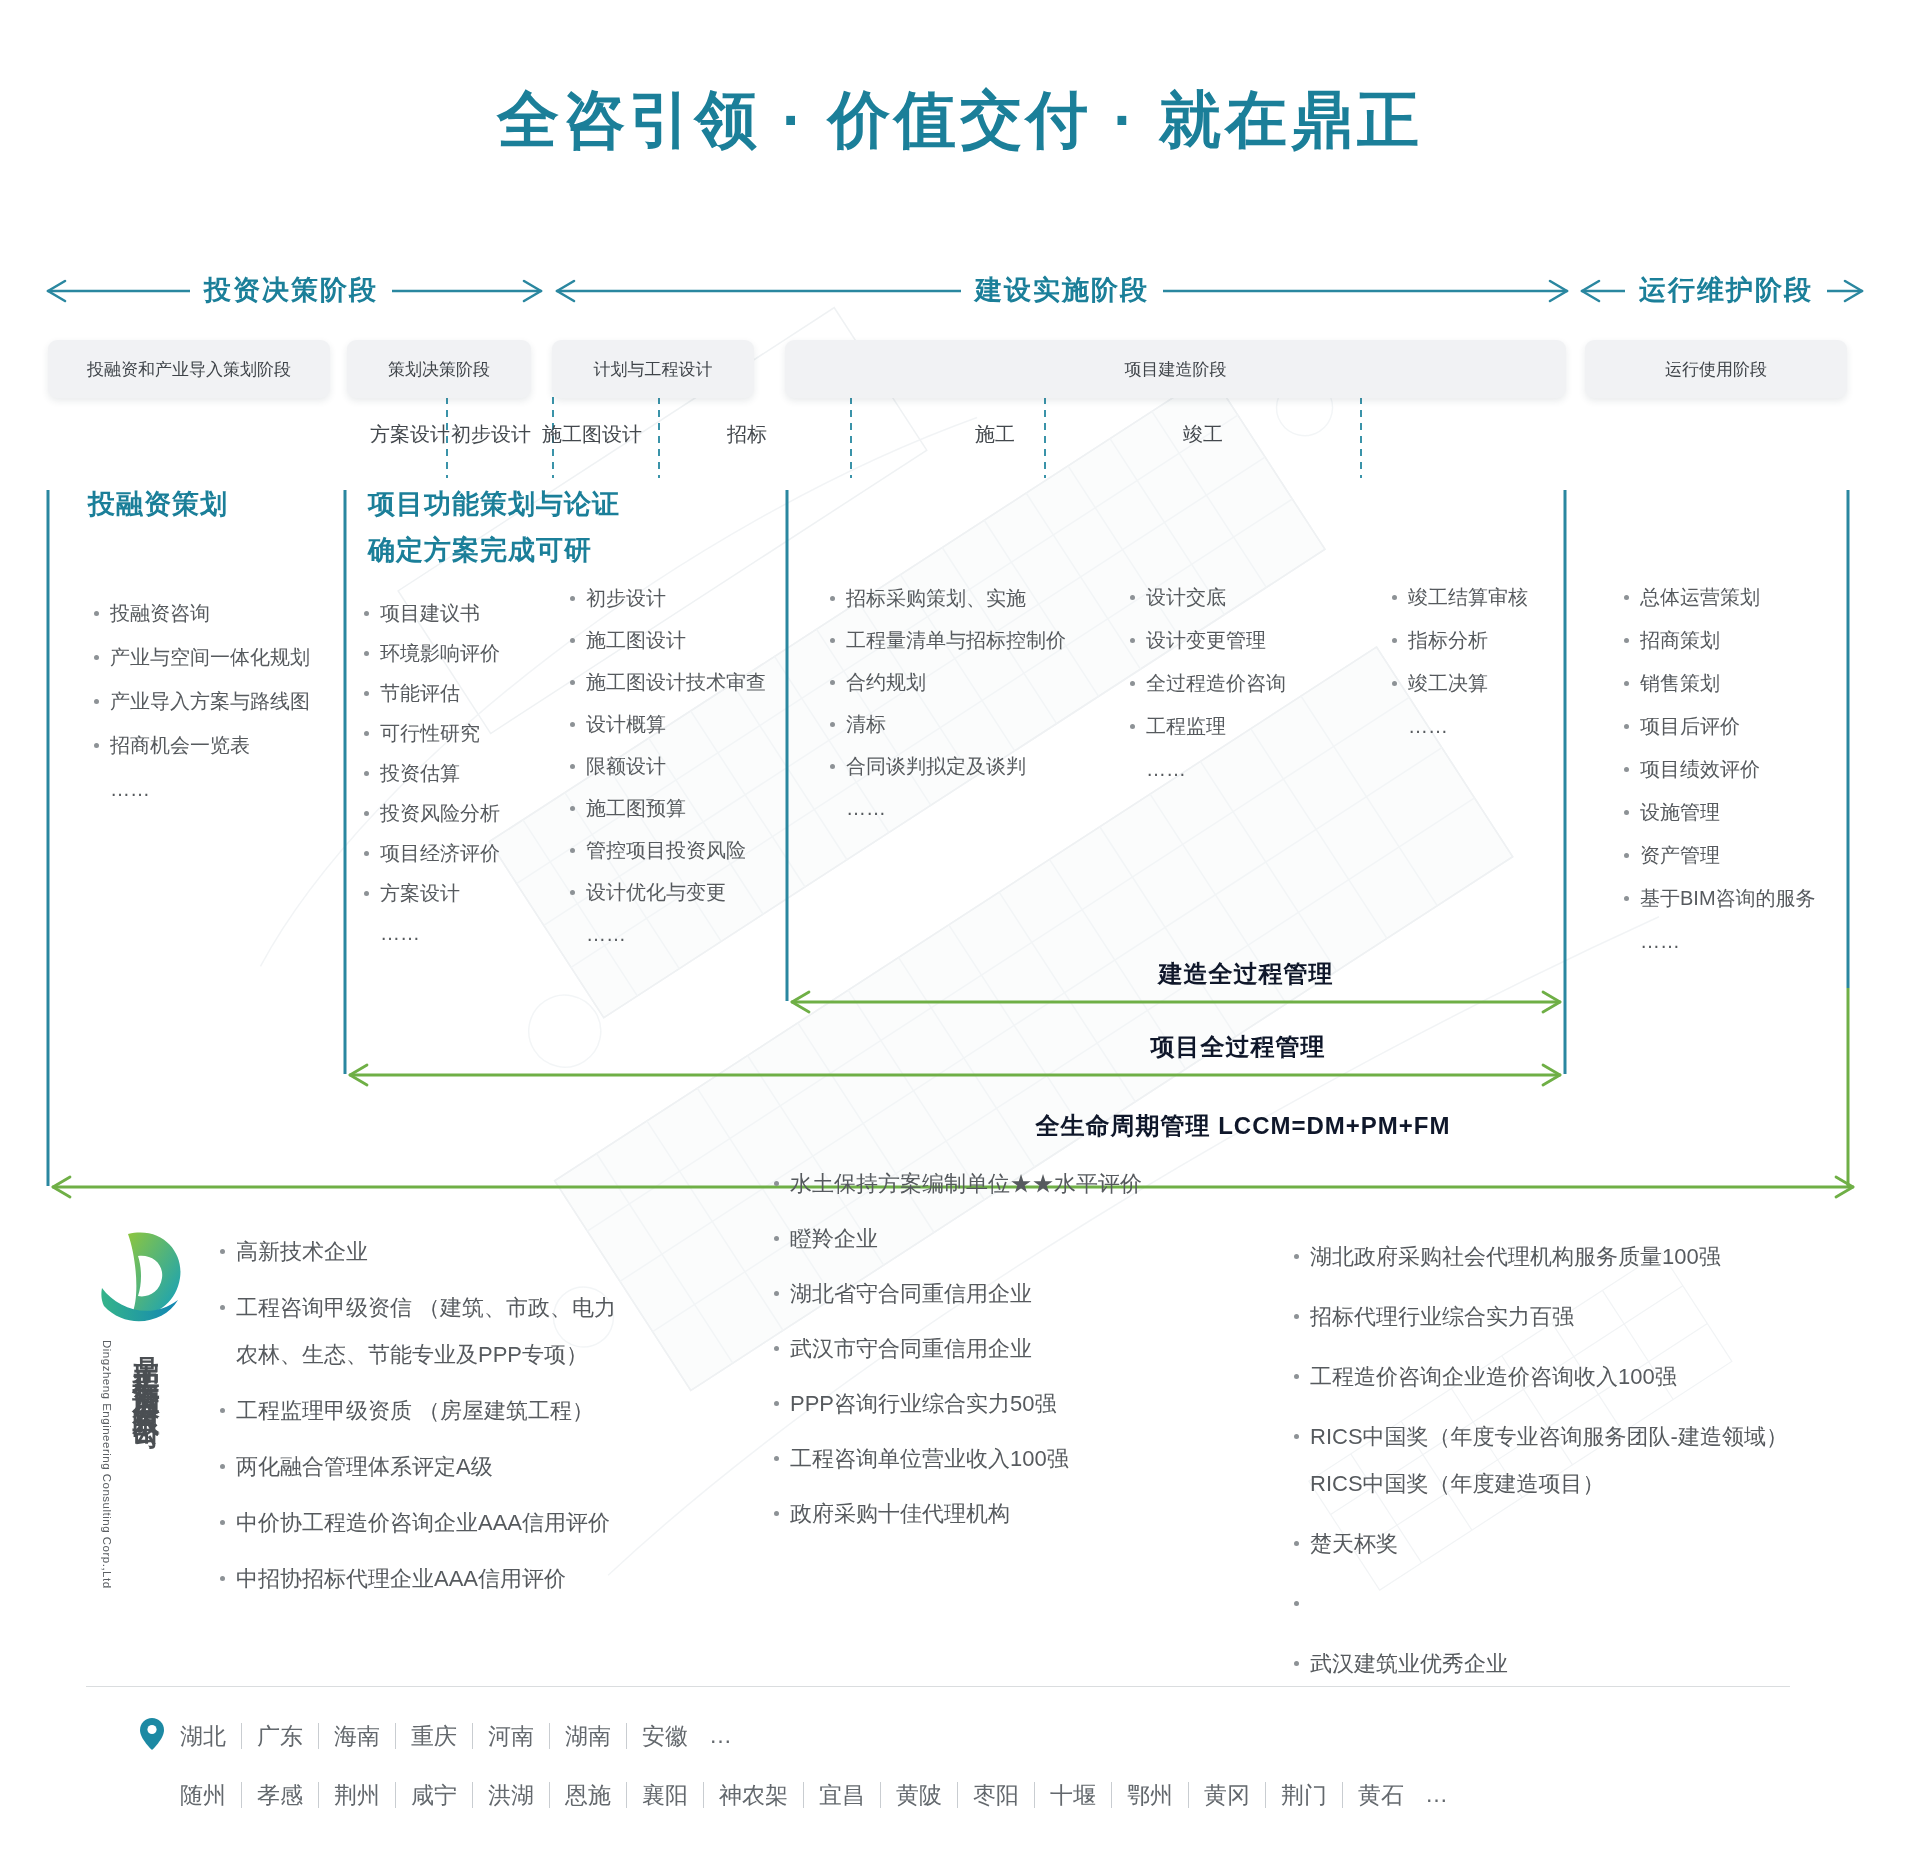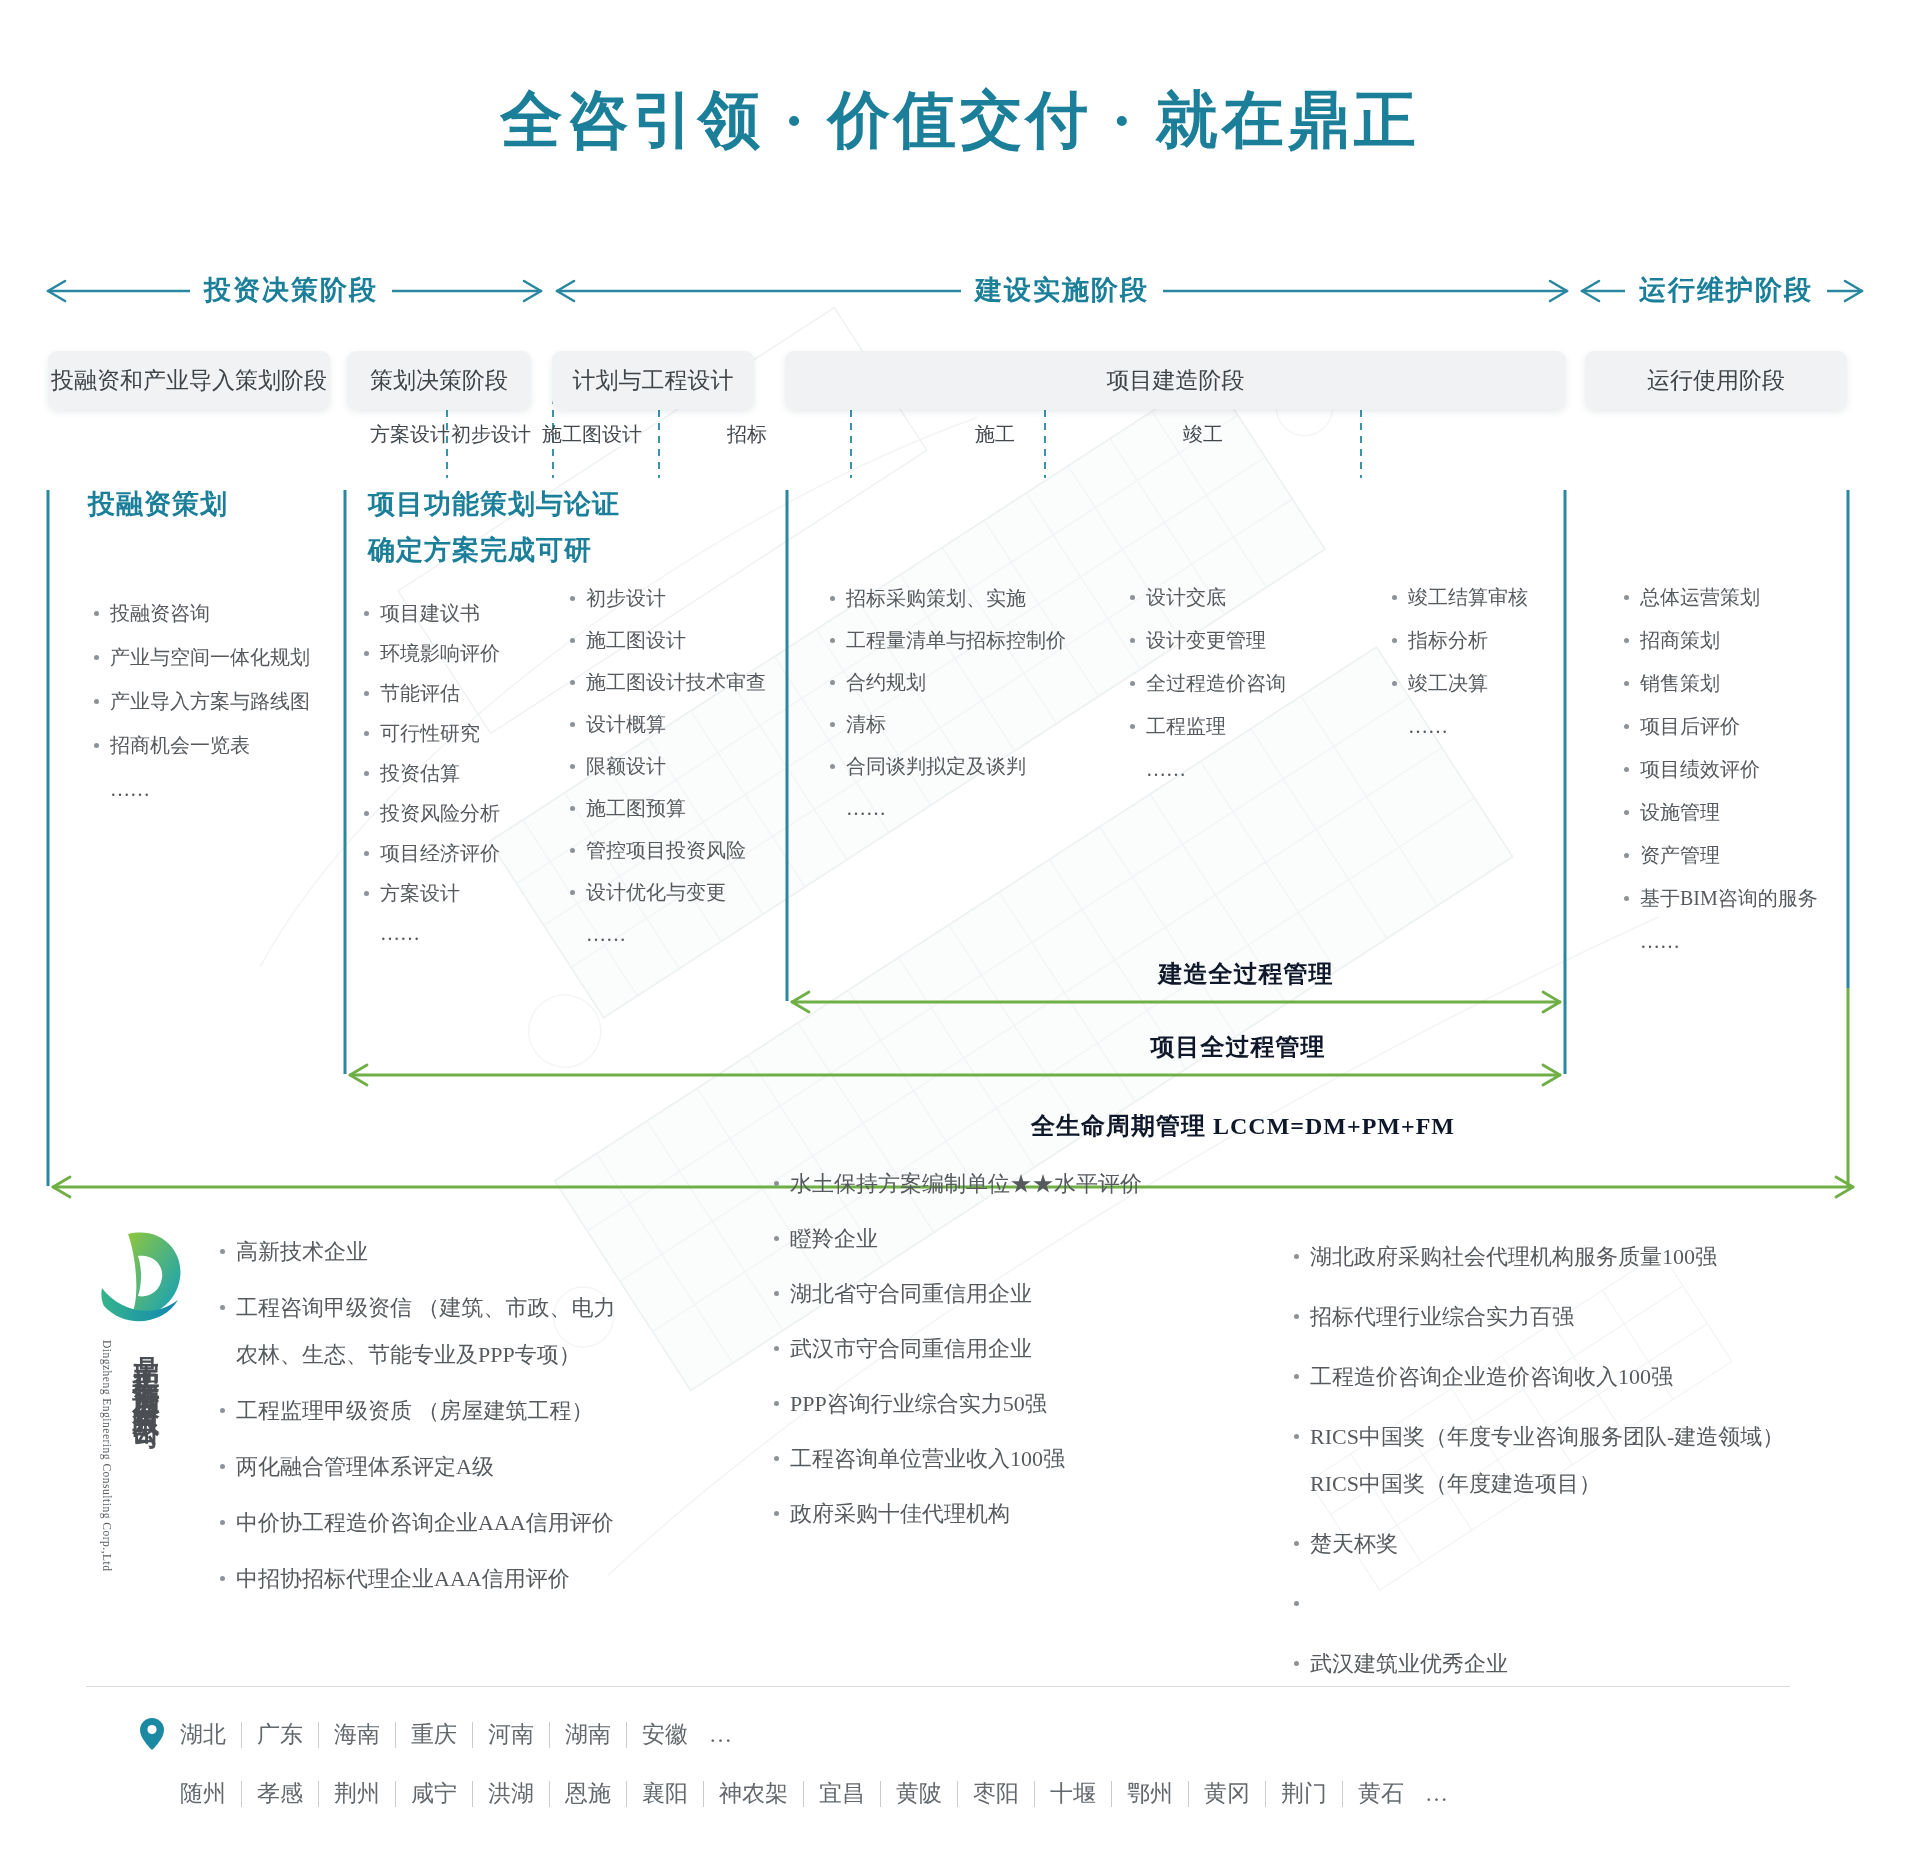--- a/index.html
+++ b/index.html
@@ -1,28 +1,28 @@
 <!DOCTYPE html>
 <html><head>
 <meta charset="utf-8">
 <style>
   html,body{margin:0;padding:0;background:#fff;}
   #canvas{position:relative;width:1920px;height:1859px;overflow:hidden;background:#fff;
-          font-family:Liberation Serif, serif;color:#565a5e;}
+          font-family:Liberation Sans, sans-serif;color:#565a5e;}
   .abs{position:absolute;}
   
   .title{width:100%;text-align:center;top:78px;font-size:62px;font-weight:900;
          color:#1b7f99;letter-spacing:4px;}
   
   .phase-label{top:272px;transform:translateX(-50%);background:#fff;padding:0 14px;
                font-size:27px;font-weight:800;color:#1b7f99;letter-spacing:2px;white-space:nowrap;z-index:3;}
   
-  .stage-box{top:351px;height:58px;background:#f1f2f4;border-radius:9px;
+  .stage-box{top:340px;height:58px;background:#f1f2f4;border-radius:9px;
              box-shadow:0 3px 7px rgba(40,60,70,.10);display:flex;align-items:center;
-             justify-content:center;font-size:23px;color:#3f4449;z-index:2;white-space:nowrap;}
+             justify-content:center;font-size:17px;color:#3f4449;z-index:2;white-space:nowrap;}
   
   .substage{top:421px;transform:translateX(-50%);font-size:20px;color:#43484d;white-space:nowrap;z-index:2;}
   
   .col-header{font-size:27px;font-weight:800;color:#1b7f99;letter-spacing:1px;white-space:nowrap;z-index:2;}
   
   .list{z-index:2;}
   .li{display:flex;align-items:flex-start;}
   .blt{flex:0 0 18px;width:18px;position:relative;}
   .blt::before{content:"";position:absolute;left:2px;top:50%;margin-top:-2.5px;width:5px;height:5px;
                border-radius:50%;background:#8d9296;}

